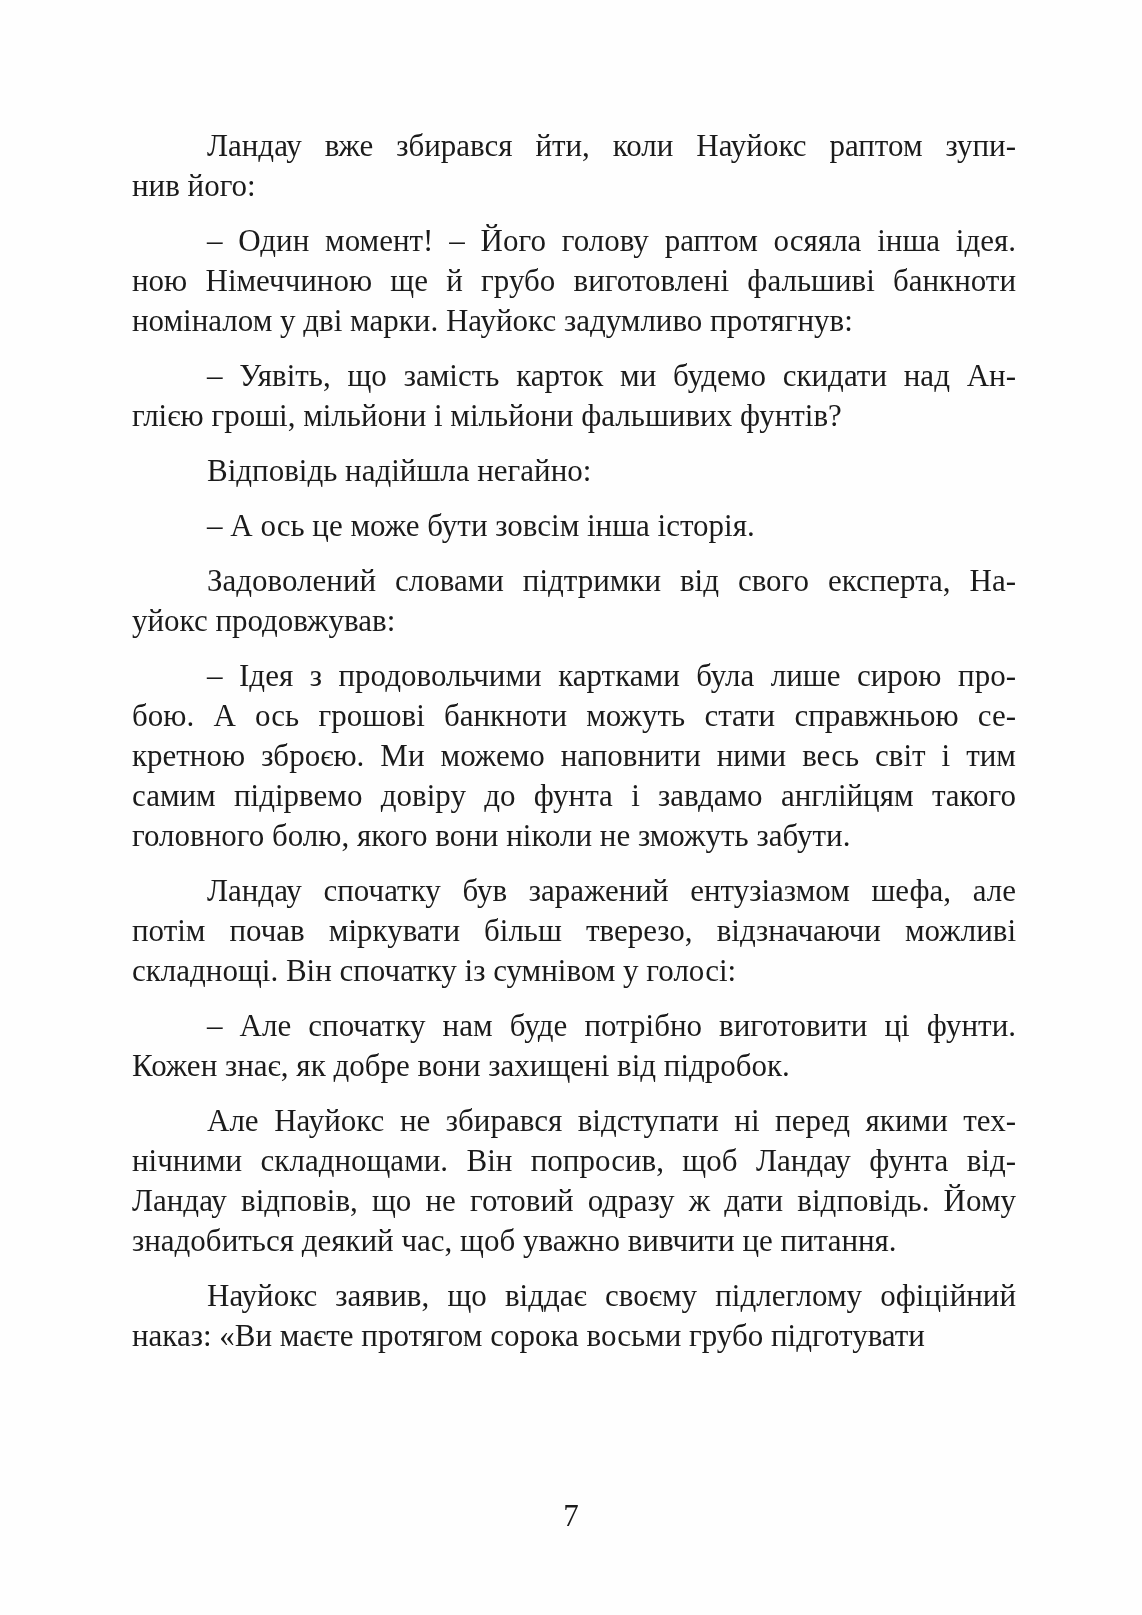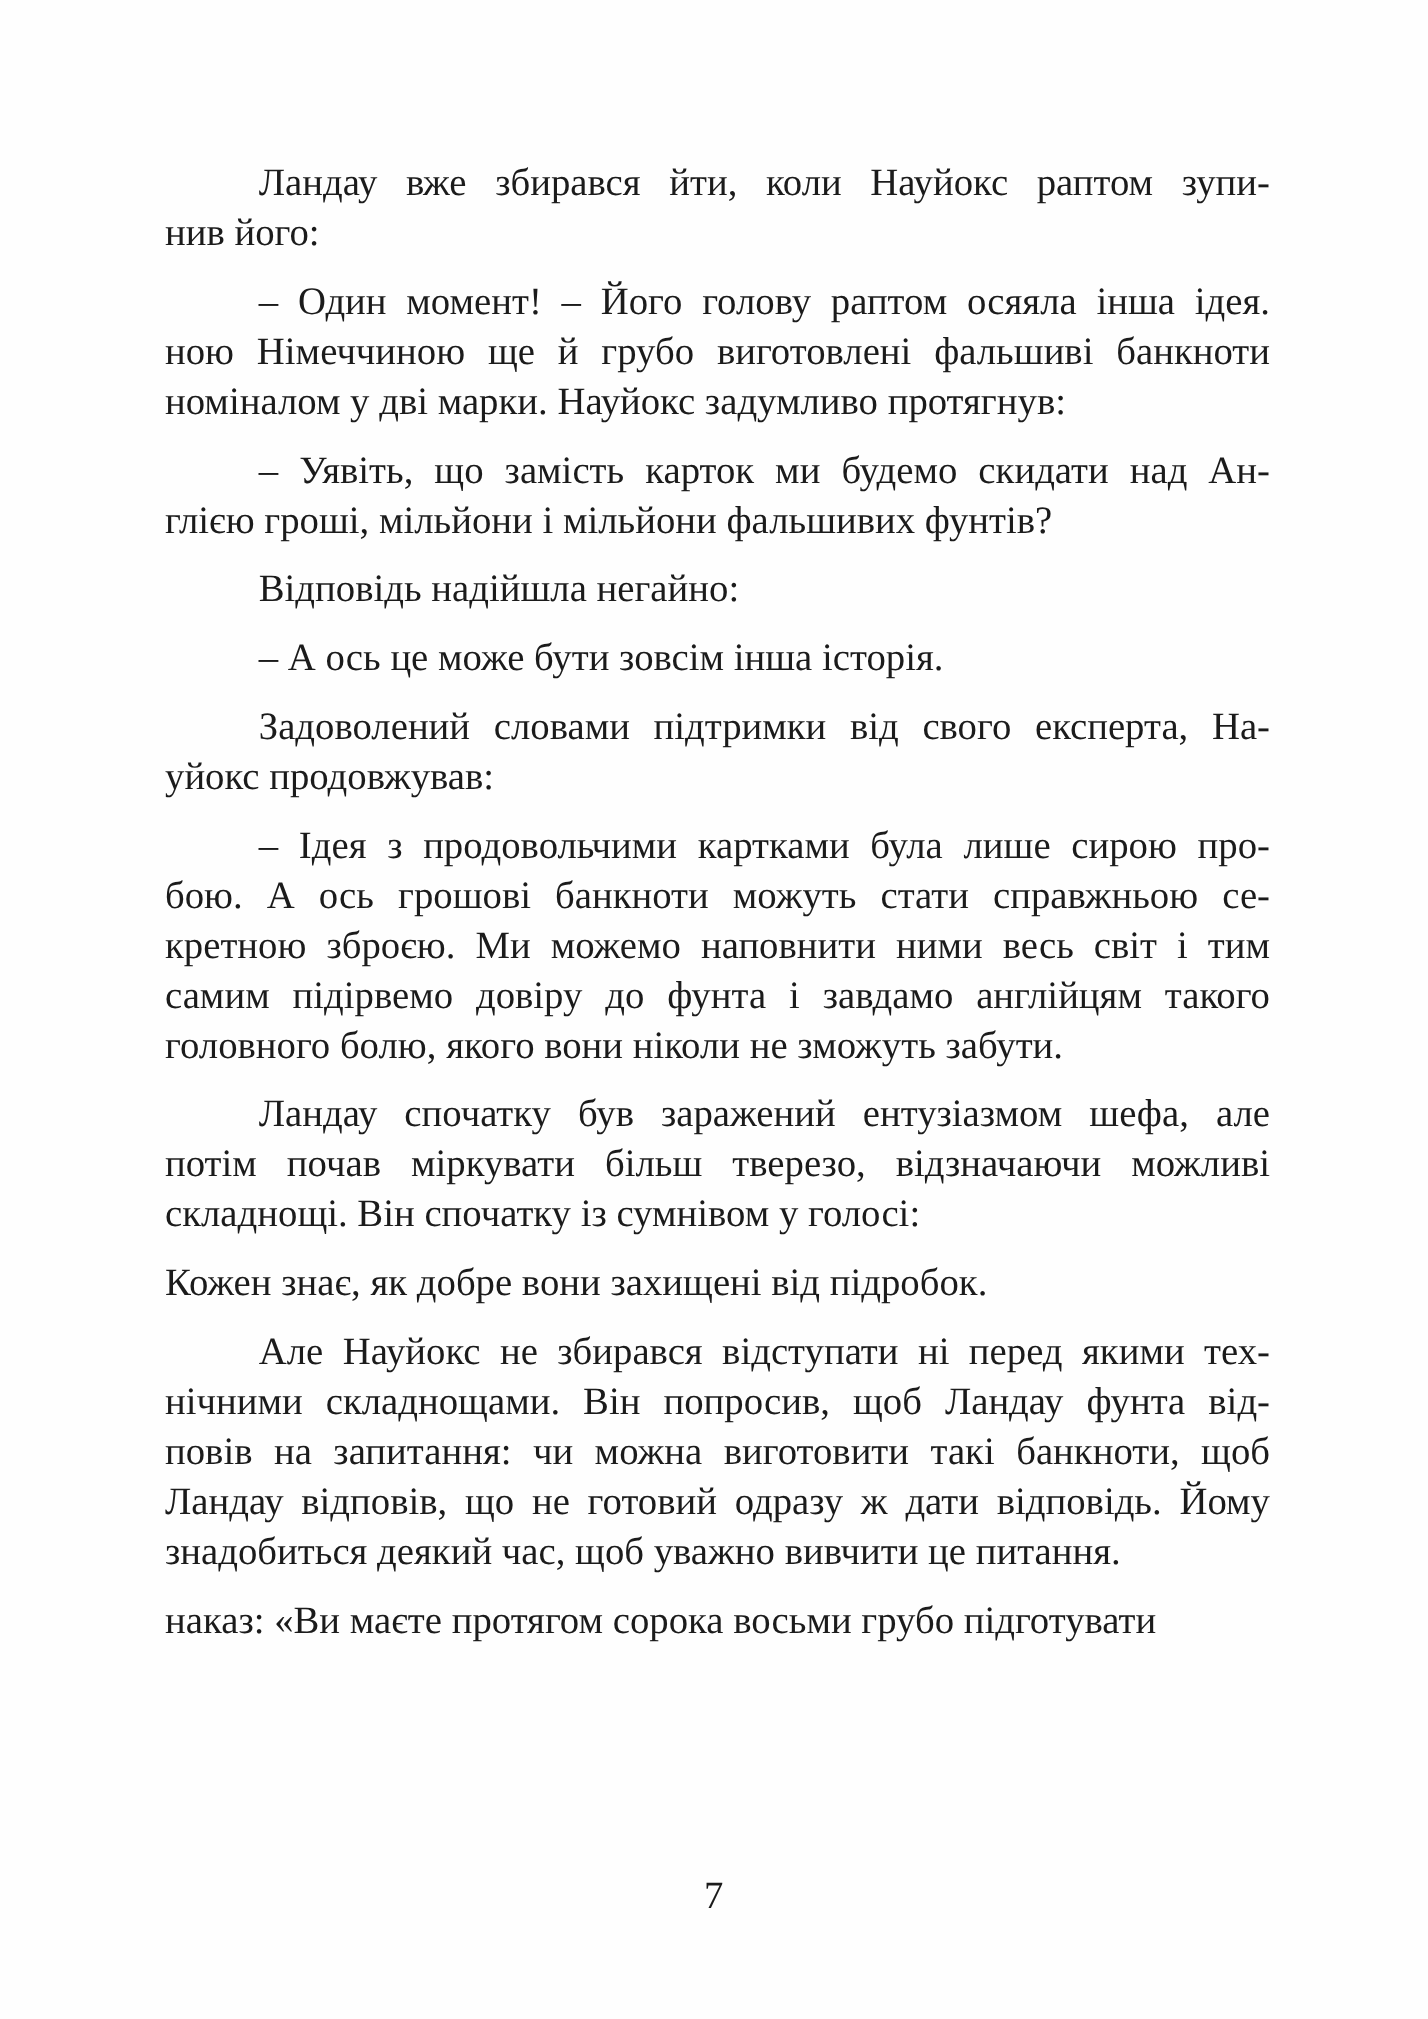--- a/index.html
+++ b/index.html
@@ -84,27 +84,28 @@
         <div class="line">кретною зброєю. Ми можемо наповнити ними весь світ і тим</div>
         <div class="line">самим підірвемо довіру до фунта і завдамо англійцям такого</div>
         <div class="line para-last">головного болю, якого вони ніколи не зможуть забути.</div>
       </div>
       <div class="paragraph">
         <div class="line first">Ландау спочатку був заражений ентузіазмом шефа, але</div>
         <div class="line">потім почав міркувати більш тверезо, відзначаючи можливі</div>
         <div class="line para-last">складнощі. Він спочатку із сумнівом у голосі:</div>
       </div>
       <div class="paragraph">
+        <div class="line first">– Але спочатку нам буде потрібно виготовити ці фунти.</div>
         <div class="line para-last">Кожен знає, як добре вони захищені від підробок.</div>
       </div>
       <div class="paragraph">
         <div class="line first">Але Науйокс не збирався відступати ні перед якими тех-</div>
         <div class="line">нічними складнощами. Він попросив, щоб Ландау фунта від-</div>
-        <div class="line">повів на запитання: чи можна виготовити такі банкноти, щоб</div>
         <div class="line">Ландау відповів, що не готовий одразу ж дати відповідь. Йому</div>
         <div class="line para-last">знадобиться деякий час, щоб уважно вивчити це питання.</div>
       </div>
       <div class="paragraph">
+        <div class="line first">Науйокс заявив, що віддає своєму підлеглому офіційний</div>
         <div class="line para-last">наказ: «Ви маєте протягом сорока восьми грубо підготувати</div>
       </div>
     </div>
   <div class="page-number">7</div>
 </div>
 
 </body></html>

